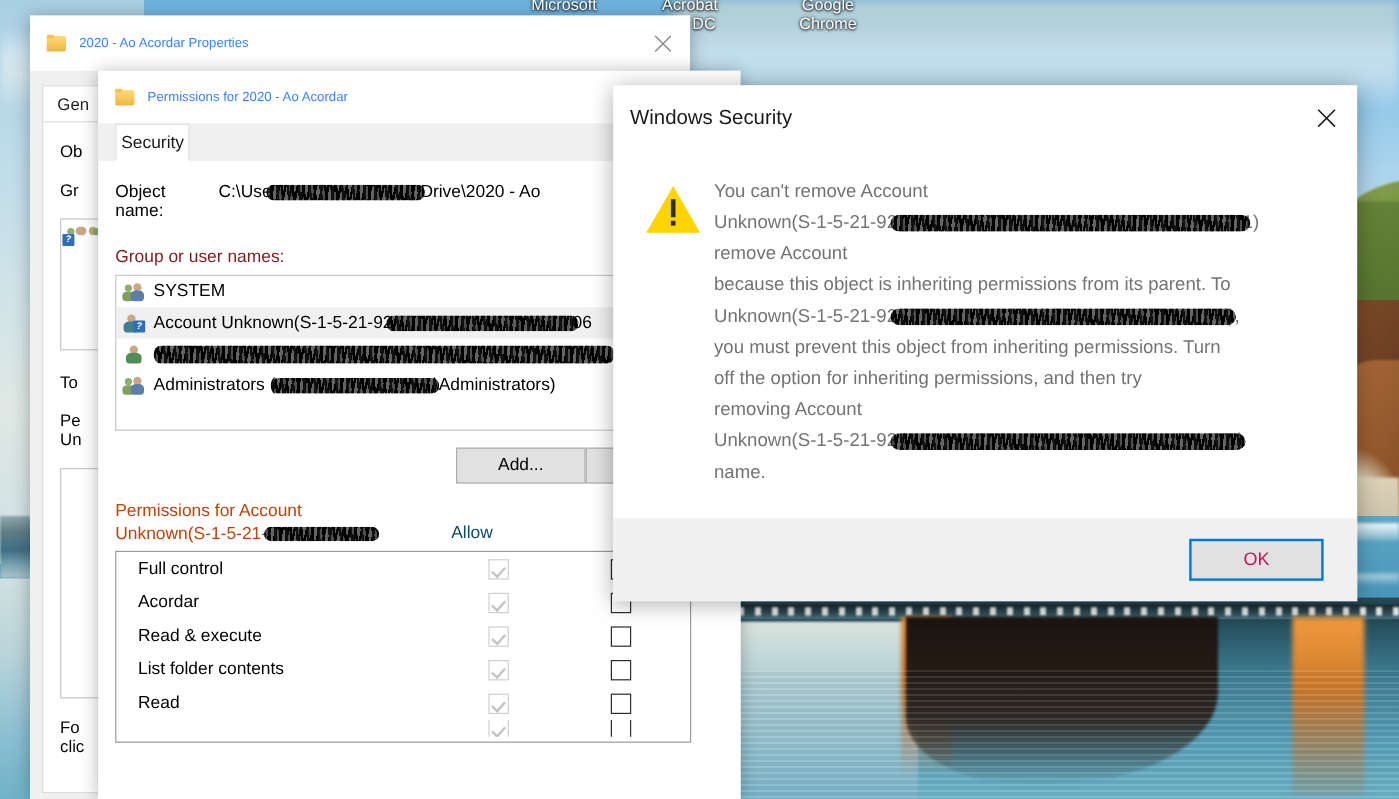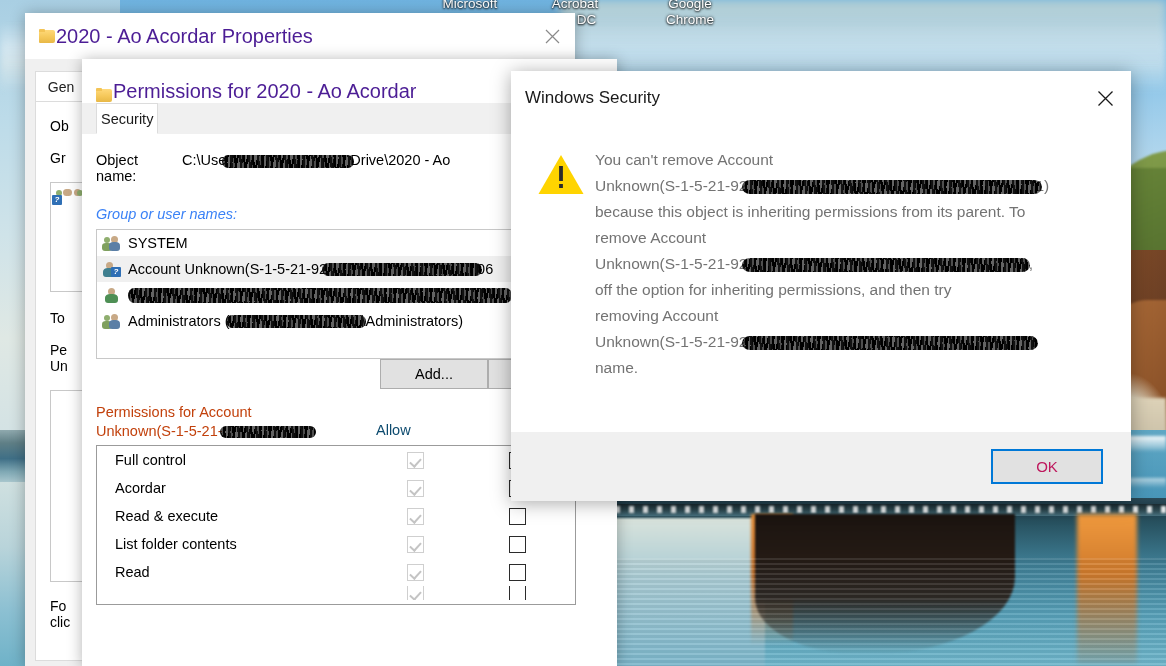--- a/index.html
+++ b/index.html
@@ -136,21 +136,21 @@
     text-shadow:0 0 3px rgba(0,0,0,.85),0 1px 2px rgba(0,0,0,.8);
     line-height:16px;width:120px;
   }
   
   .win{position:absolute;background:#ffffff;box-shadow:0 1px 14px rgba(0,0,0,.30);}
   .win-title{
     height:46px;background:#ffffff;display:flex;align-items:center;
     padding:0 0 0 14px;box-sizing:border-box;
   }
   .win-title .t-text{
-    font-size:20px;color:#4c1d95;margin-left:0;white-space:nowrap;overflow:hidden;
+    font-size:11px;color:#3b82f6;margin-left:10px;white-space:nowrap;overflow:hidden;
   }
   .folder-ico{
     width:17px;height:15px;position:relative;flex:0 0 auto;
   }
   .folder-ico:before{
     content:"";position:absolute;left:0;top:1px;width:16px;height:13px;
     background:linear-gradient(180deg,#ffd97a 0%,#f5c85a 55%,#e8b846 100%);
     border-radius:1px 2px 2px 1px;
   }
   .folder-ico:after{
@@ -181,52 +181,52 @@
   .props-listbox{
     width:400px;height:110px;border:1px solid #c8c8c8;background:#fff;
     box-sizing:border-box;padding:5px 0 0 4px;
   }
   .props-listbox .ic{margin-bottom:5px;}
   .props-permbox{
     width:400px;height:190px;border:1px solid #c8c8c8;background:#fff;margin-top:4px;
   }
   
   #perm{left:82px;top:59px;width:535px;height:607px;}
-  #perm .win-title{height:44px;align-items:flex-end;}
+  #perm .win-title{height:44px;}
   #perm .perm-body{
     background:#f0f0f0;height:563px;box-sizing:border-box;position:relative;
   }
   #perm .tabstrip2{
     height:31px;position:relative;padding-left:14px;background:#f0f0f0;
     border-bottom:1px solid #e2e2e2;
   }
   .tab2{
     position:absolute;left:14px;top:0;height:31px;background:#ffffff;
     border:1px solid #dcdcdc;border-bottom:1px solid #ffffff;
     font-size:14.5px;color:#1a1a1a;display:flex;align-items:center;
     padding:0 4px;box-sizing:border-box;
   }
   .perm-sheet{
     position:absolute;left:0;top:31px;right:0;bottom:0;background:#ffffff;
     box-sizing:border-box;padding:18px 0 0 14px;overflow:hidden;
   }
   .row-objname{display:flex;font-size:14.5px;color:#000;margin-bottom:22px;}
   .row-objname .lab{width:86px;flex:0 0 auto;}
   .row-objname .val{white-space:nowrap;position:relative;}
-  .sect-lbl{font-size:14.5px;color:#3b82f6;margin-bottom:7px;font-style:italic;}
+  .sect-lbl{font-size:14.5px;color:#7f1d1d;margin-bottom:7px;}
   .userlist{
     width:460px;height:130px;border:1px solid #c8c8c8;background:#ffffff;
     box-sizing:border-box;overflow:hidden;
   }
   .user-row{
     height:26px;display:flex;align-items:center;padding-left:6px;
     font-size:14.5px;color:#000;white-space:nowrap;position:relative;
   }
   .user-row.sel{background:#f0f0f0;}
-  .btnrow{margin-left:256px;display:flex;padding-left:28px;}
+  .btnrow{margin-top:14px;margin-left:256px;display:flex;padding-left:28px;}
   .w-btn{
     min-width:108px;height:30px;background:#e1e1e1;border:1px solid #adadad;
     font-size:14.5px;color:#000;display:flex;align-items:center;justify-content:center;
     box-sizing:border-box;
   }
   .permhdr{display:flex;margin-top:14px;align-items:flex-start;}
   .permhdr .ptitle{font-size:14.5px;color:#c2410c;line-height:19px;width:268px;position:relative;}
   .permhdr .colhdr{font-size:14.5px;color:#0c4a6e;padding-top:19px;}
   .permhdr .colhdr.allow{width:94px;text-align:left;padding-left:12px;}
   .permbox{
@@ -523,23 +523,24 @@
     <div class="warn-ico">
       <svg width="48" height="43" viewBox="0 0 48 43">
         <path d="M24 2 L46.5 41 L1.5 41 Z" fill="#ffd400"></path>
         <rect x="22.1" y="13" width="3.8" height="15" fill="#2b2b2b"></rect>
         <rect x="22.1" y="31" width="3.8" height="4" fill="#2b2b2b"></rect>
       </svg>
     </div>
     <div class="sd-msg">
       <div><span>You can't remove Account</span></div>
       <div><span>Unknown(S-1-5-21-92</span><span class="scrib thin" style="width:300px;height:14px;margin:0 -6px;"></span><span>1)</span></div>
+      <div><span>remove Account</span></div>
       <div><span>because this object is inheriting permissions from its parent. To</span></div>
-      <div><span>remove Account</span></div>
       <div><span>Unknown(S-1-5-21-92</span><span class="scrib thin" style="width:288px;height:14px;margin:0 -6px;"></span><span>),</span></div>
+      <div><span>you must prevent this object from inheriting permissions.  Turn</span></div>
       <div><span>off the option for inheriting permissions, and then try</span></div>
       <div><span>removing Account</span></div>
       <div><span>Unknown(S-1-5-21-92</span><span class="scrib thin" style="width:296px;height:14px;margin:0 -6px;"></span><span>)</span></div>
       <div><span>name.</span></div>
     </div>
   </div>
   <div class="sd-foot">
     <div class="ok-btn">OK</div>
   </div>
 </div>

